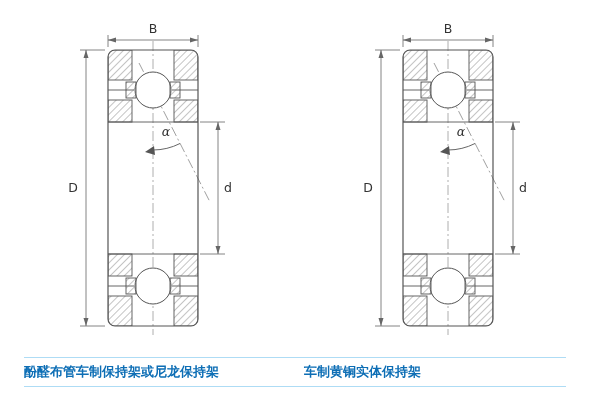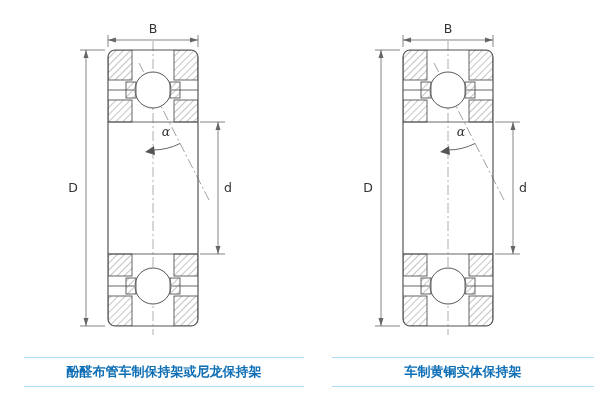--- a/index.html
+++ b/index.html
@@ -7,27 +7,27 @@
     position:relative;width:600px;height:400px;background:#ffffff;
     font-family:"Liberation Sans",sans-serif;overflow:hidden;
   }
   .fig{position:absolute;top:22px;}
   .fig-left{left:38px;}
   .fig-right{left:333px;}
   .dimtext{font-family:"DejaVu Sans",sans-serif;font-size:12.5px;fill:#333;}
   .italic{font-style:italic;font-family:"DejaVu Serif",serif;}
   .caption{
     position:absolute;top:357px;height:28px;line-height:28px;
-    text-align:center;font-size:13px;font-weight:bold;
+    font-size:13px;font-weight:bold;
     color:var(--caption-text,#0d6eb5);
     border-top:1.5px solid var(--caption-rule,#aedcf5);
     border-bottom:1.5px solid var(--caption-rule,#aedcf5);
   }
   .caption-left{left:24px;width:280px;}
-  .caption-right{left:332px;width:262px;}
+  .caption-right{left:304px;width:262px;}
 </style>
 </head>
 <body>
 
 <div class="canvas">
 
   <svg class="fig fig-left" viewBox="0 0 212 320" width="212" height="320">
     <defs>
       <pattern id="hatchA" patternUnits="userSpaceOnUse" width="5" height="5" patternTransform="rotate(45)">
         <line x1="0" y1="0" x2="0" y2="5" stroke="#8a8a8a" stroke-width="1"></line>

